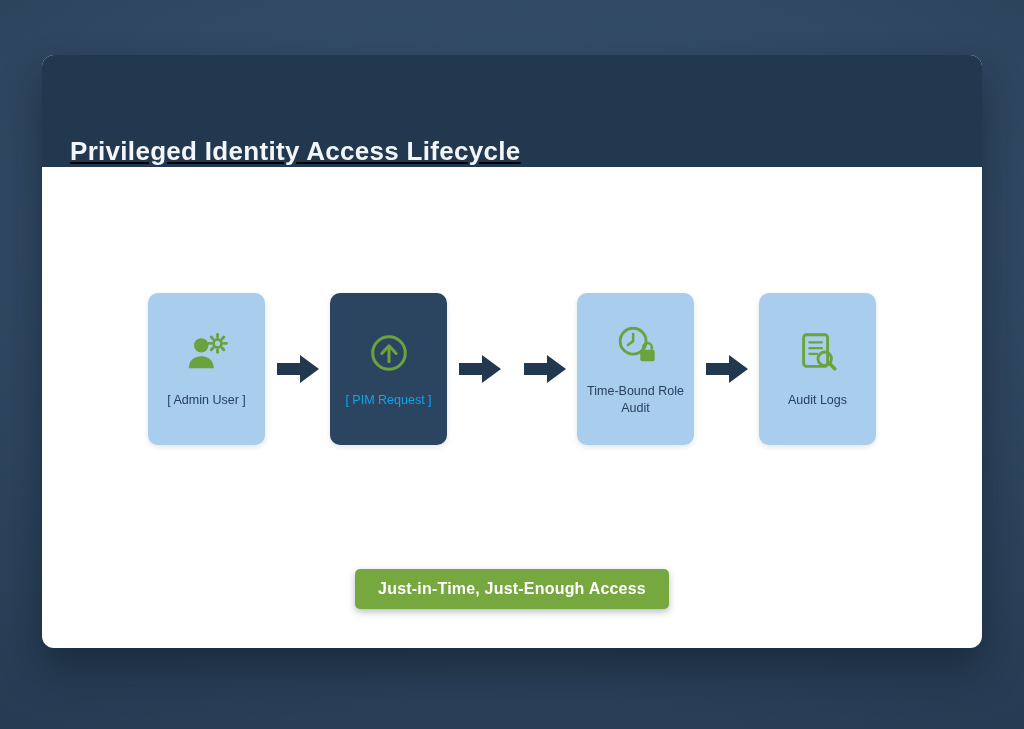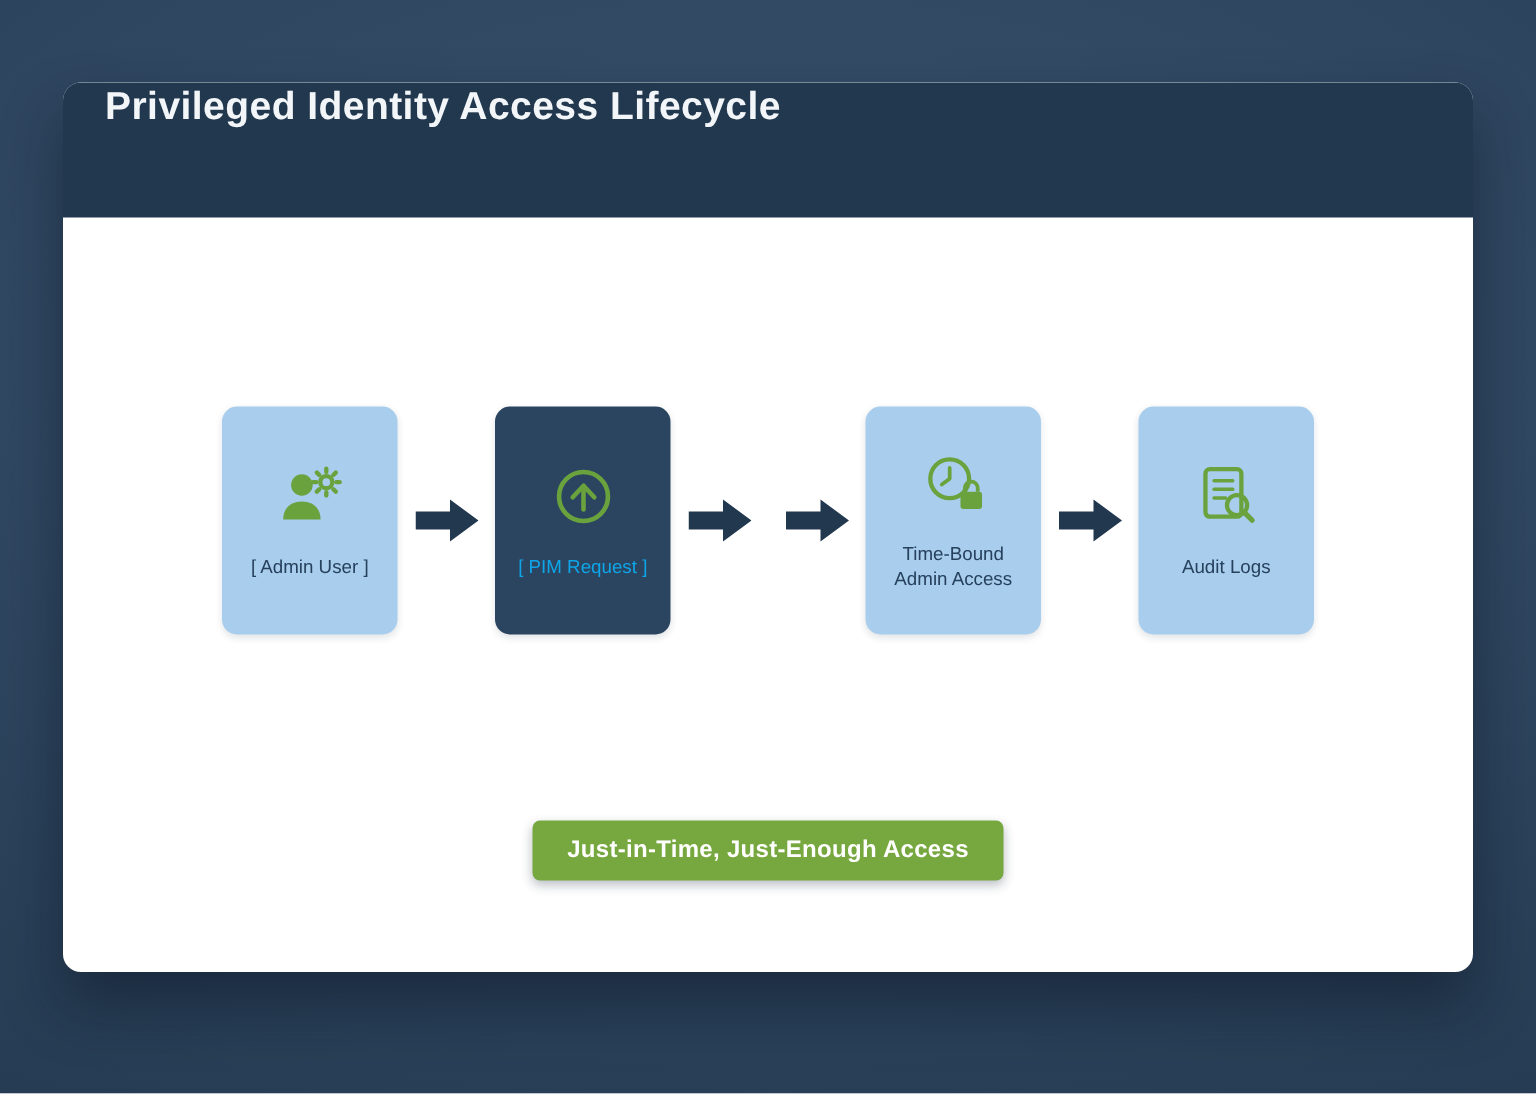--- a/index.html
+++ b/index.html
@@ -23,25 +23,26 @@
     left: 42px;
     top: 55px;
     width: 940px;
     height: 593px;
     background: #ffffff;
     border-radius: 12px;
     overflow: hidden;
     box-shadow: 0 22px 40px rgba(8, 18, 32, 0.45);
   }
   .card-header {
-    height: 90px;
+    height: 112px;
     background: var(--header, #22384f);
     display: flex;
-    align-items: flex-start;
+    align-items: flex-end;
     padding: 0 28px;
+    text-decoration: underline;
   }
   .card-header h1 {
     margin: 0;
     color: #f3f6f9;
     font-size: 26px;
     font-weight: 700;
     letter-spacing: 0.3px;
   }
   .card-body {
     height: 562px;
@@ -176,21 +177,21 @@
 
         <div class="step light">
           <span class="step-icon">
             <svg width="46" height="46" viewBox="0 0 48 48" aria-hidden="true">
               <circle cx="21" cy="21" r="13.5" fill="none" stroke="currentColor" stroke-width="3"></circle>
               <path d="M21 13.5 V21 L15.5 25" fill="none" stroke="currentColor" stroke-width="2.6" stroke-linecap="round" stroke-linejoin="round"></path>
               <path d="M31.5 30 v-2.5 a4.5 4.5 0 0 1 9 0 V30" fill="none" stroke="currentColor" stroke-width="2.6"></path>
               <rect x="28.5" y="30" width="15" height="12" rx="2" fill="currentColor"></rect>
             </svg>
           </span>
-          <span class="step-label">Time-Bound Admin Access</span>
+          <span class="step-label">Time-Bound Role Audit</span>
         </div>
 
         <span class="arrow">
           <svg width="42" height="30" viewBox="0 0 42 30" aria-hidden="true">
             <path d="M0 9 H23 V1 L42 15 L23 29 V21 H0 Z" fill="currentColor"></path>
           </svg>
         </span>
 
         <div class="step light">
           <span class="step-icon">

